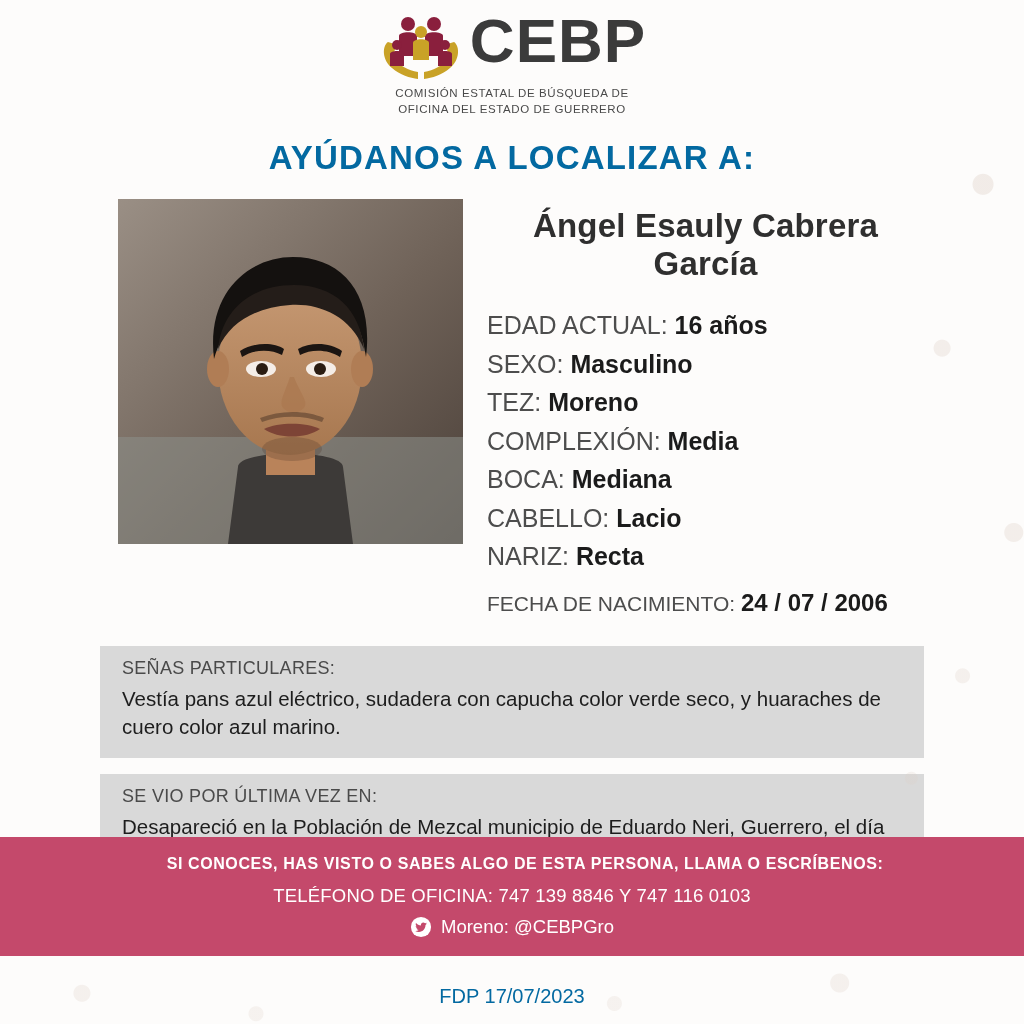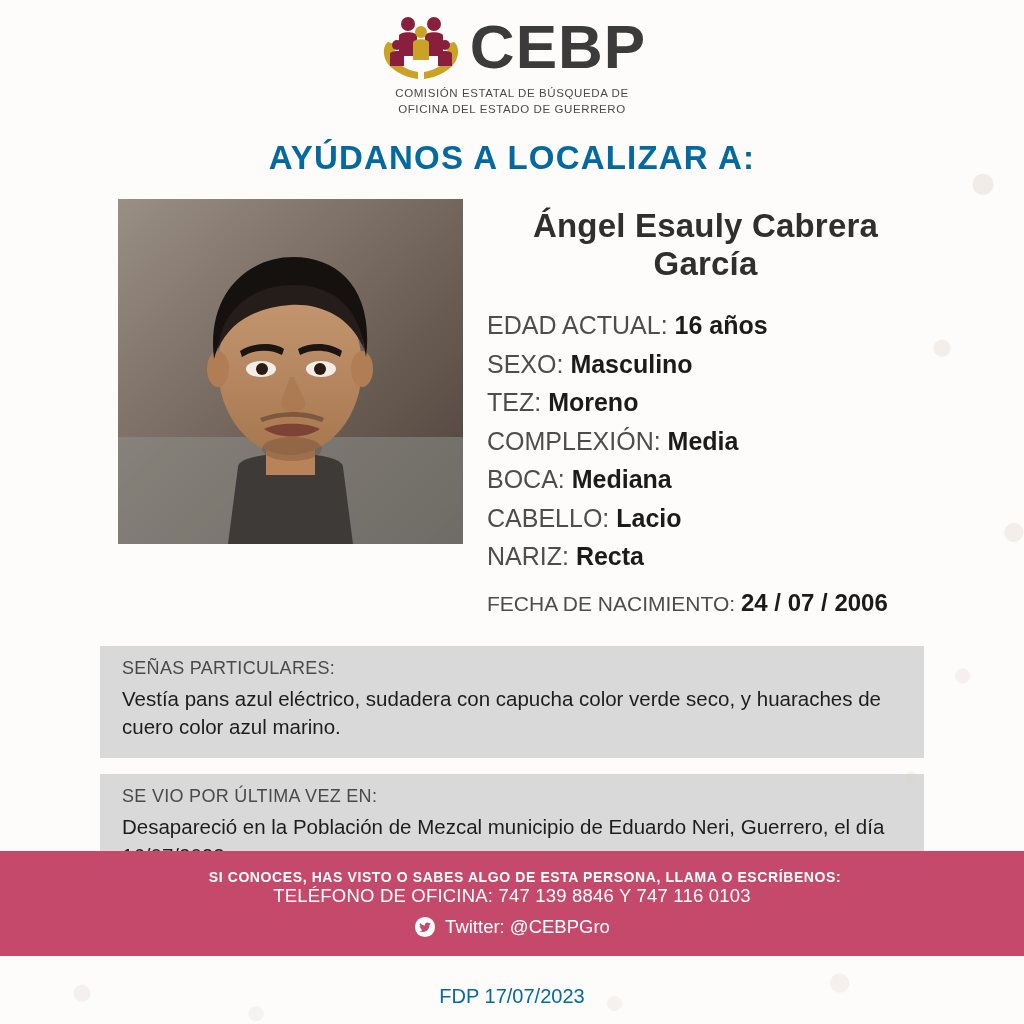--- a/index.html
+++ b/index.html
@@ -31,21 +31,21 @@
     pointer-events: none;
   }
 
   
   .header {
     position: relative;
     padding-top: 12px;
     text-align: center;
   }
   .logo-row {
-    display: flex; align-items: center; justify-content: center;
+    display: flex; justify-content: center;
     gap: 6px;
   }
   .logo-mark { width: 86px; height: 70px; }
   .logo-text {
     font-size: 62px; font-weight: bold; letter-spacing: 1px;
     color: #3b3b3b; line-height: 0.95;
     font-family: "Liberation Sans", sans-serif;
   }
   .logo-sub {
     margin-top: 4px;
@@ -111,21 +111,21 @@
   
   .contact {
     position: absolute;
     left: 0; right: 0; bottom: 68px;
     background: #c4496b;
     color: #ffffff;
     text-align: center;
     padding: 18px 0 18px 0;
   }
   .contact .headline {
-    font-size: 14px; font-weight: bold; letter-spacing: 0.6px;  padding-left: 26px;
+    font-size: 16px; font-weight: bold; letter-spacing: 0.6px; margin-bottom: 12px; padding-left: 26px;
   }
   .contact .line {
     font-size: 18.5px; margin-bottom: 9px; letter-spacing: 0.2px;
   }
   .socials {
     display: flex; align-items: center; justify-content: center; gap: 34px;
     font-size: 18.5px;
   }
   .social { display: flex; align-items: center; gap: 9px; }
   .social-icon { width: 22px; height: 22px; display: block; }
@@ -269,19 +269,19 @@
     <div class="headline">SI CONOCES, HAS VISTO O SABES ALGO DE ESTA PERSONA, LLAMA O ESCRÍBENOS:</div>
     <div class="line">TELÉFONO DE OFICINA: 747 139 8846 Y 747 116 0103</div>
     <div class="socials">
       <div class="social">
         <span class="social-icon">
           <svg viewBox="0 0 24 24" xmlns="http://www.w3.org/2000/svg">
             <circle cx="12" cy="12" r="11" fill="#ffffff"></circle>
             <path d="M18.5 8.3c-.5.2-1 .4-1.5.4.5-.3.9-.8 1.1-1.4-.5.3-1.1.5-1.7.7-.5-.5-1.2-.8-1.9-.8-1.5 0-2.6 1.2-2.6 2.6 0 .2 0 .4.1.6-2.2-.1-4.1-1.2-5.4-2.8-.2.4-.4.8-.4 1.3 0 .9.5 1.7 1.2 2.2-.4 0-.8-.1-1.2-.3 0 1.3.9 2.3 2.1 2.6-.2.1-.5.1-.7.1-.2 0-.3 0-.5-.1.3 1 1.3 1.8 2.4 1.8-.9.7-2 1.1-3.2 1.1h-.6c1.2.7 2.5 1.1 3.9 1.1 4.7 0 7.3-3.9 7.3-7.3v-.3c.5-.4.9-.9 1.3-1.4z" fill="#c4496b"></path>
           </svg>
         </span>
-        <span>Twitter: @CEBPGro</span>
+        <span>Moreno: @CEBPGro</span>
       </div>
     </div>
   </div>
 
   <div class="footer">FDP 17/07/2023</div>
 </div>
 
 </body></html>

